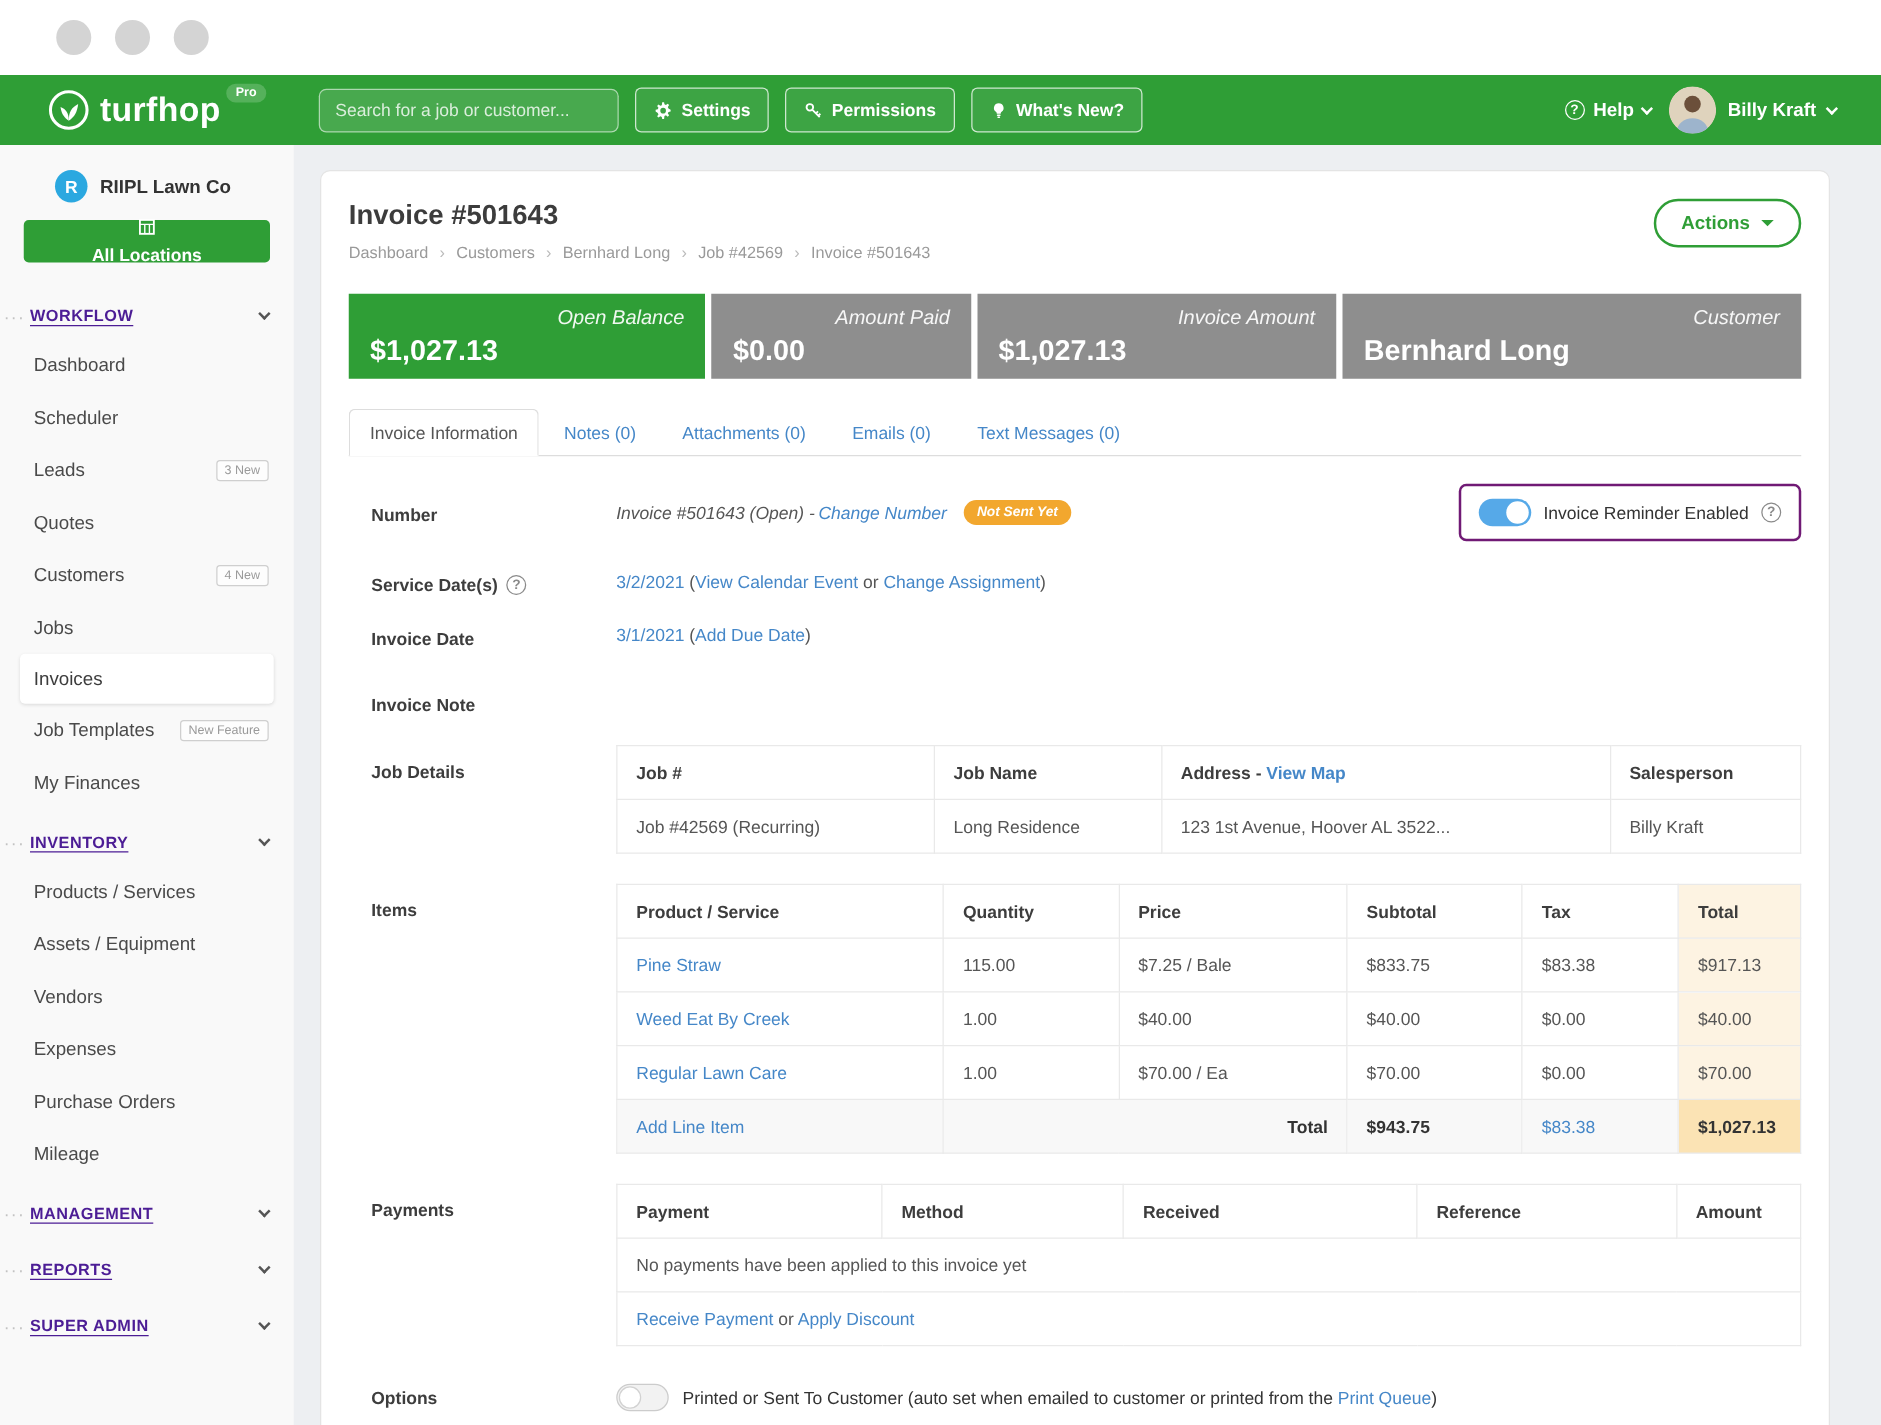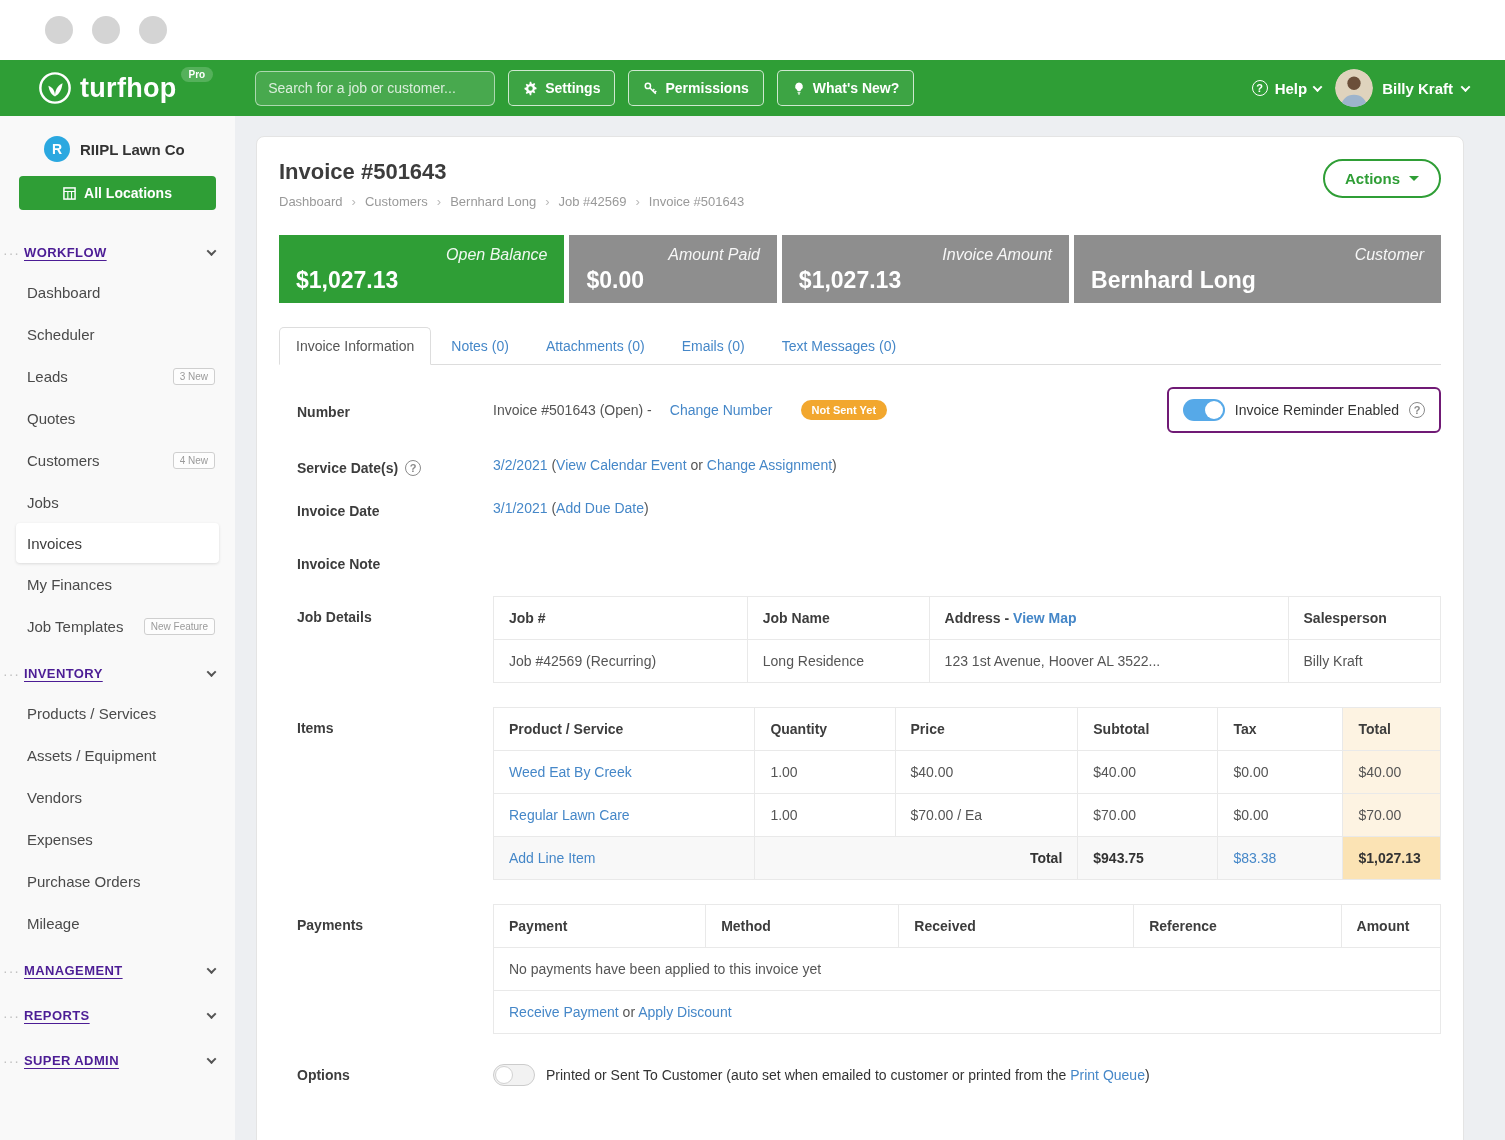--- a/index.html
+++ b/index.html
@@ -27,21 +27,21 @@
   .user-wrap { display:flex; align-items:center; gap:9px; cursor:pointer; font-size:15px; font-weight:600; }
   .qcirc { display:inline-flex; width:16px; height:16px; border:1.5px solid currentColor; border-radius:50%; font-size:11px; font-weight:700; align-items:center; justify-content:center; flex-shrink:0; }
   .qcirc.gray { color:#8a8a8a; border-width:1px; }
   
   .app-body { display:flex; height:1024px; }
   
   .sidebar { width:235px; flex-shrink:0; background:#f9f9f9; overflow:hidden; }
   .company { display:flex; align-items:center; gap:10px; padding:20px 18px 0 44px; }
   .company-badge { width:26px; height:26px; border-radius:50%; background:#2ba8e0; color:#fff; font-size:14px; font-weight:700; display:flex; align-items:center; justify-content:center; }
   .company-name { font-size:15px; font-weight:700; color:#333; }
-  .all-loc { margin:14px 19px 0; width:calc(100% - 38px); height:34px; background:var(--green); color:#fff; border:none; border-radius:4px; font-size:14px; font-weight:700; display:flex; align-items:center; justify-content:center; gap:8px; cursor:pointer; font-family:"Liberation Sans",sans-serif; }
+  .all-loc { margin:14px 19px 0; width:calc(100% - 38px); height:34px; background:var(--green); color:#fff; border:none; border-radius:4px; font-size:14px; font-weight:700; display:flex; align-items:center; justify-content:center; gap:8px; cursor:pointer; font-family:"Liberation Sans",sans-serif;flex-direction:column; }
   .sb-nav { margin-top:24px; }
   .sb-section-h { position:relative; display:flex; align-items:center; padding:11px 20px 11px 24px; margin-top:8px; cursor:pointer; }
   .drag { position:absolute; left:3px; top:50%; transform:translateY(-50%); color:#c2c2c2; font-size:14px; letter-spacing:1px; line-height:1; }
   .sb-section-label { font-size:13px; font-weight:700; color:#4c1d95; letter-spacing:.4px; text-decoration:underline; text-underline-offset:3px; }
   .sb-section-h .chev { margin-left:auto; color:#555; }
   .sb-item { height:42px; display:flex; align-items:center; padding:0 20px 0 27px; font-size:15px; color:#4a4a4a; cursor:pointer; }
   .sb-item.active { background:#fff; margin:0 16px; padding:0 10px 0 11px; height:40px; border-radius:4px; box-shadow:0 1px 3px rgba(0,0,0,.12); color:#3c3c3c; }
   .sb-badge { margin-left:auto; font-size:10px; color:#9a9a9a; border:1px solid #cfcfcf; background:#fdfdfd; border-radius:3px; padding:2px 6px; white-space:nowrap; }
   
   .main { flex:1; padding:20px 41px 0 21px; }
@@ -65,21 +65,21 @@
   .tab.active { background:#fff; border-color:#ddd #ddd #fff; border-radius:5px 5px 0 0; color:#555; }
   
   .frow { display:flex; align-items:flex-start; padding:12px 0; }
   .frow.center { align-items:center; }
   .flabel { width:214px; flex-shrink:0; padding-left:18px; padding-top:3px; font-size:14px; font-weight:700; color:#3d3d3d; display:flex; align-items:center; gap:7px; }
   .flabel.pt { padding-top:13px; }
   .fvalue { flex:1; font-size:14px; color:#555; min-width:0; }
   .lnk { color:var(--blue); cursor:pointer; }
   .badge-warn { background:var(--warn); color:#fff; font-size:11px; font-weight:700; padding:4px 11px; border-radius:10px; margin-left:10px; white-space:nowrap; }
   .num-row { display:flex; justify-content:space-between; align-items:center; }
-  .num-left { display:flex; align-items:center; gap:18px; }
+  .num-left { display:flex; align-items:center; gap:3px;font-style:italic; }
   .reminder { border:2px solid #701a75; border-radius:6px; padding:10px 14px; display:flex; align-items:center; gap:10px; color:#333; }
   .toggle { width:42px; height:22px; border-radius:11px; position:relative; display:inline-block; cursor:pointer; flex-shrink:0; }
   .toggle.on { background:var(--togblue); }
   .toggle.on .knob { position:absolute; right:2px; top:2px; width:18px; height:18px; background:#fff; border-radius:50%; }
   .toggle.off { background:#f2f2f2; border:1px solid #ccc; }
   .toggle.off .knob { position:absolute; left:1px; top:1px; width:18px; height:18px; background:#fff; border:1px solid #d2d2d2; border-radius:50%; }
   .note-input { width:100%; height:52px; border:1px solid #ccc; border-radius:4px; padding:13px 14px; font-size:14px; color:#555; font-family:"Liberation Sans",sans-serif; resize:vertical; }
   .note-input::placeholder { color:#b3b3b3; }
   
   .dtable { width:100%; border-collapse:collapse; table-layout:fixed; }
@@ -208,25 +208,25 @@
           <span>Customers</span>
           <span class="sb-badge">4 New</span>
         </div>
       <div class="sb-item">
           <span>Jobs</span>
         </div>
       <div class="sb-item active">
           <span>Invoices</span>
         </div>
       <div class="sb-item">
-          <span>My Finances</span>
-        </div>
-      <div class="sb-item">
           <span>Job Templates</span>
           <span class="sb-badge">New Feature</span>
+        </div>
+      <div class="sb-item">
+          <span>My Finances</span>
         </div>
 
       <div class="sb-section-h">
         <span class="drag">···</span>
         <span class="sb-section-label">INVENTORY</span>
         <span class="chev"></span>
       </div>
       <div class="sb-item">
           <span>Products / Services</span>
         </div>
@@ -413,20 +413,28 @@
                 <tr>
               <th>Product / Service</th>
               <th>Quantity</th>
               <th>Price</th>
               <th>Subtotal</th>
               <th>Tax</th>
               <th class="total-col">Total</th>
             </tr>
               </thead>
             <tbody>
+              <tr>
+                <td><span class="lnk">Pine Straw</span></td>
+                <td>115.00</td>
+                <td>$7.25 / Bale</td>
+                <td>$833.75</td>
+                <td>$83.38</td>
+                <td class="total-col">$917.13</td>
+              </tr>
               <tr>
                 <td><span class="lnk">Weed Eat By Creek</span></td>
                 <td>1.00</td>
                 <td>$40.00</td>
                 <td>$40.00</td>
                 <td>$0.00</td>
                 <td class="total-col">$40.00</td>
               </tr>
               <tr>
                 <td><span class="lnk">Regular Lawn Care</span></td>

